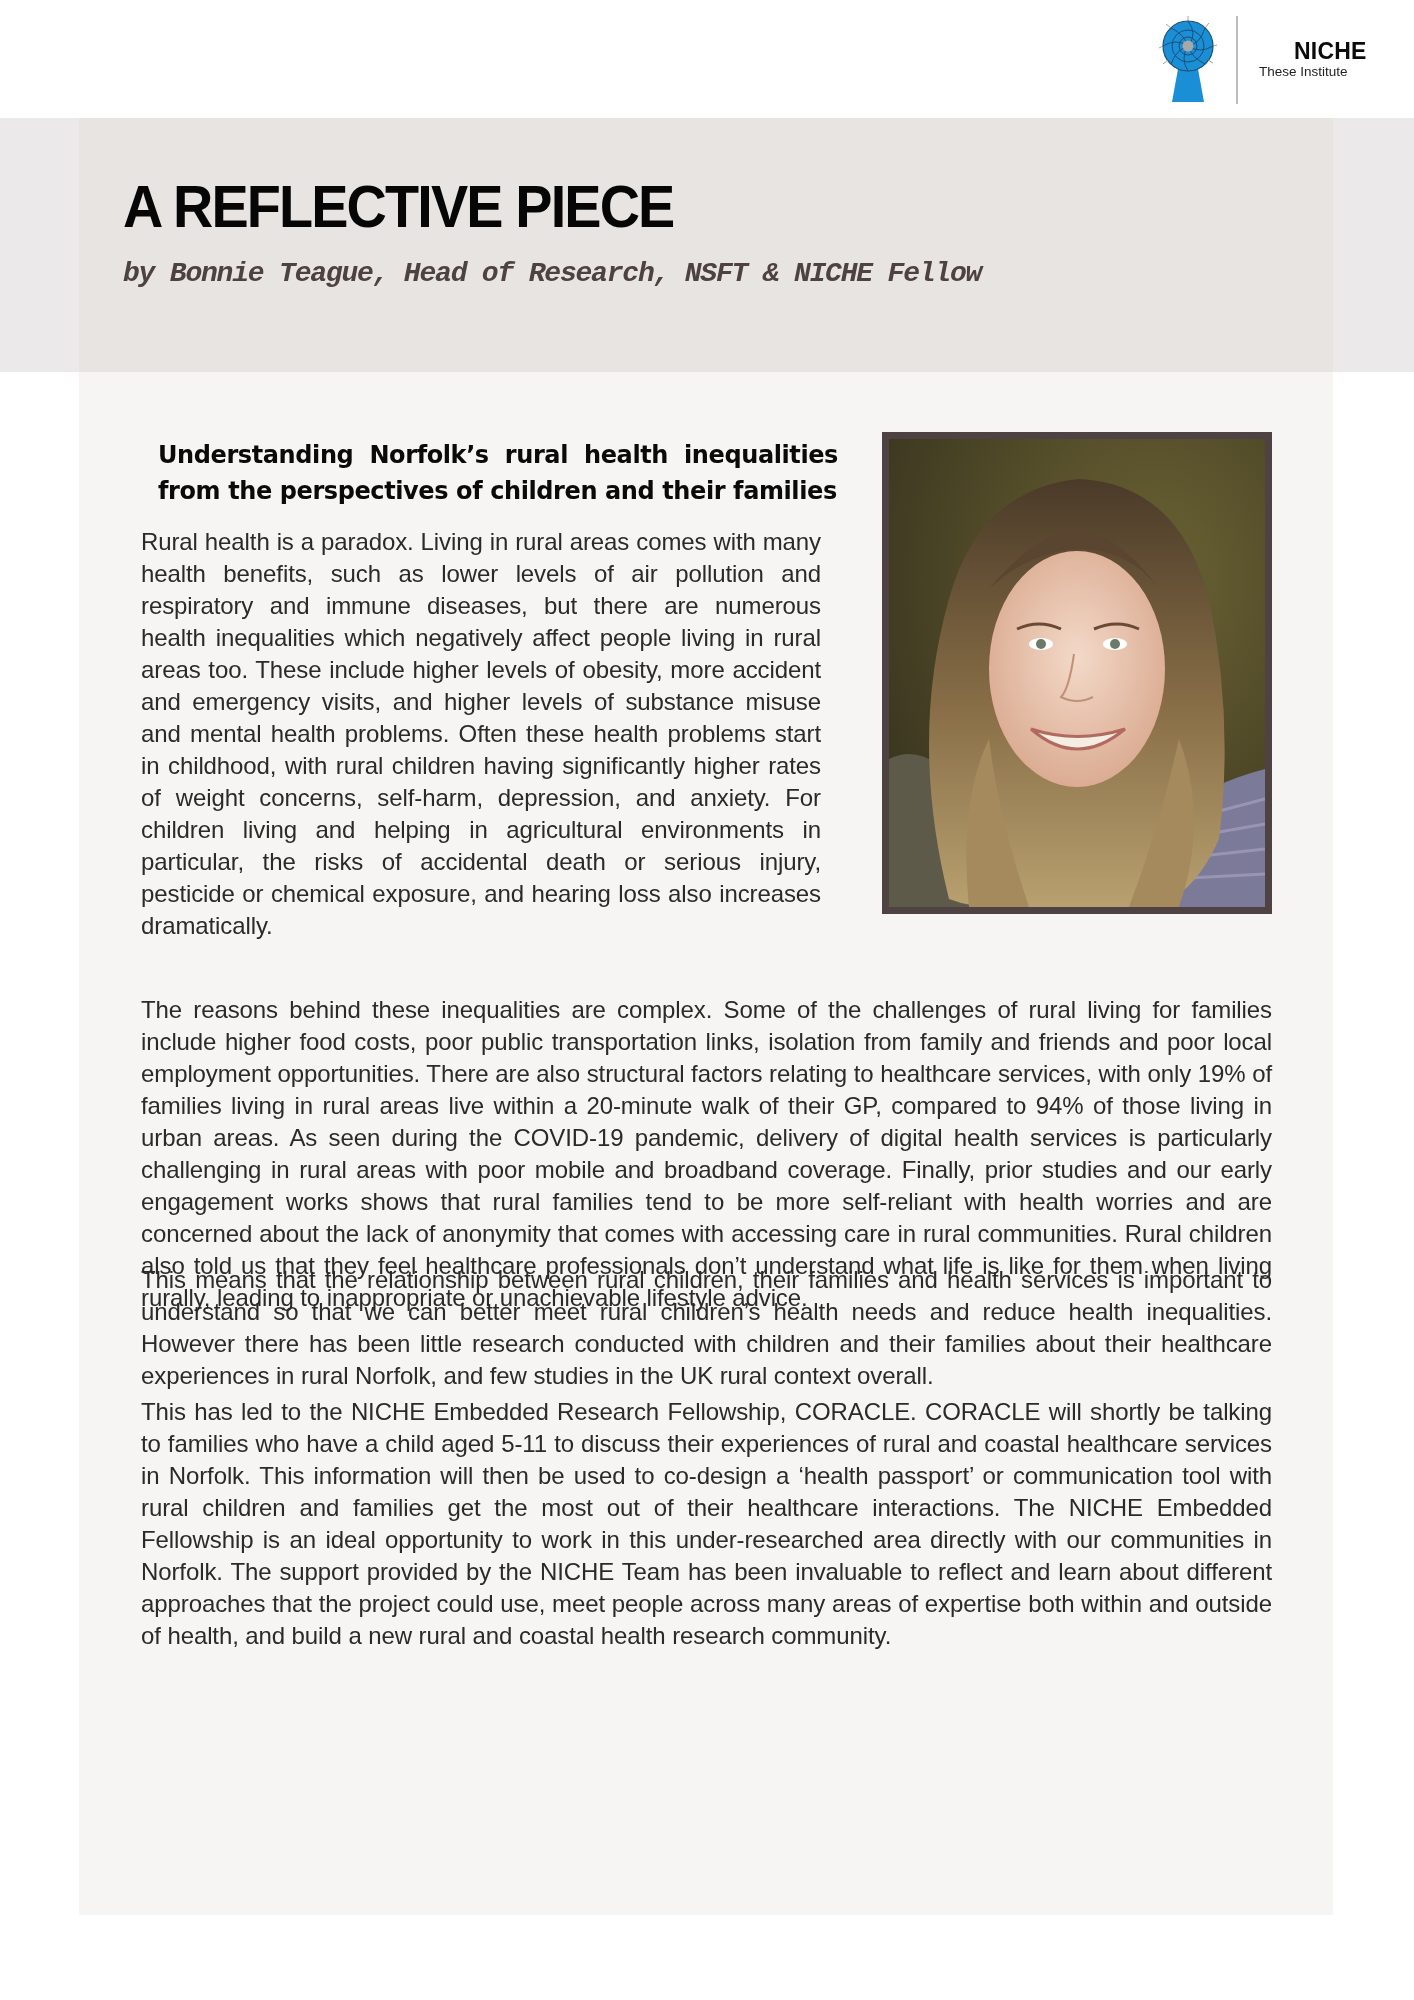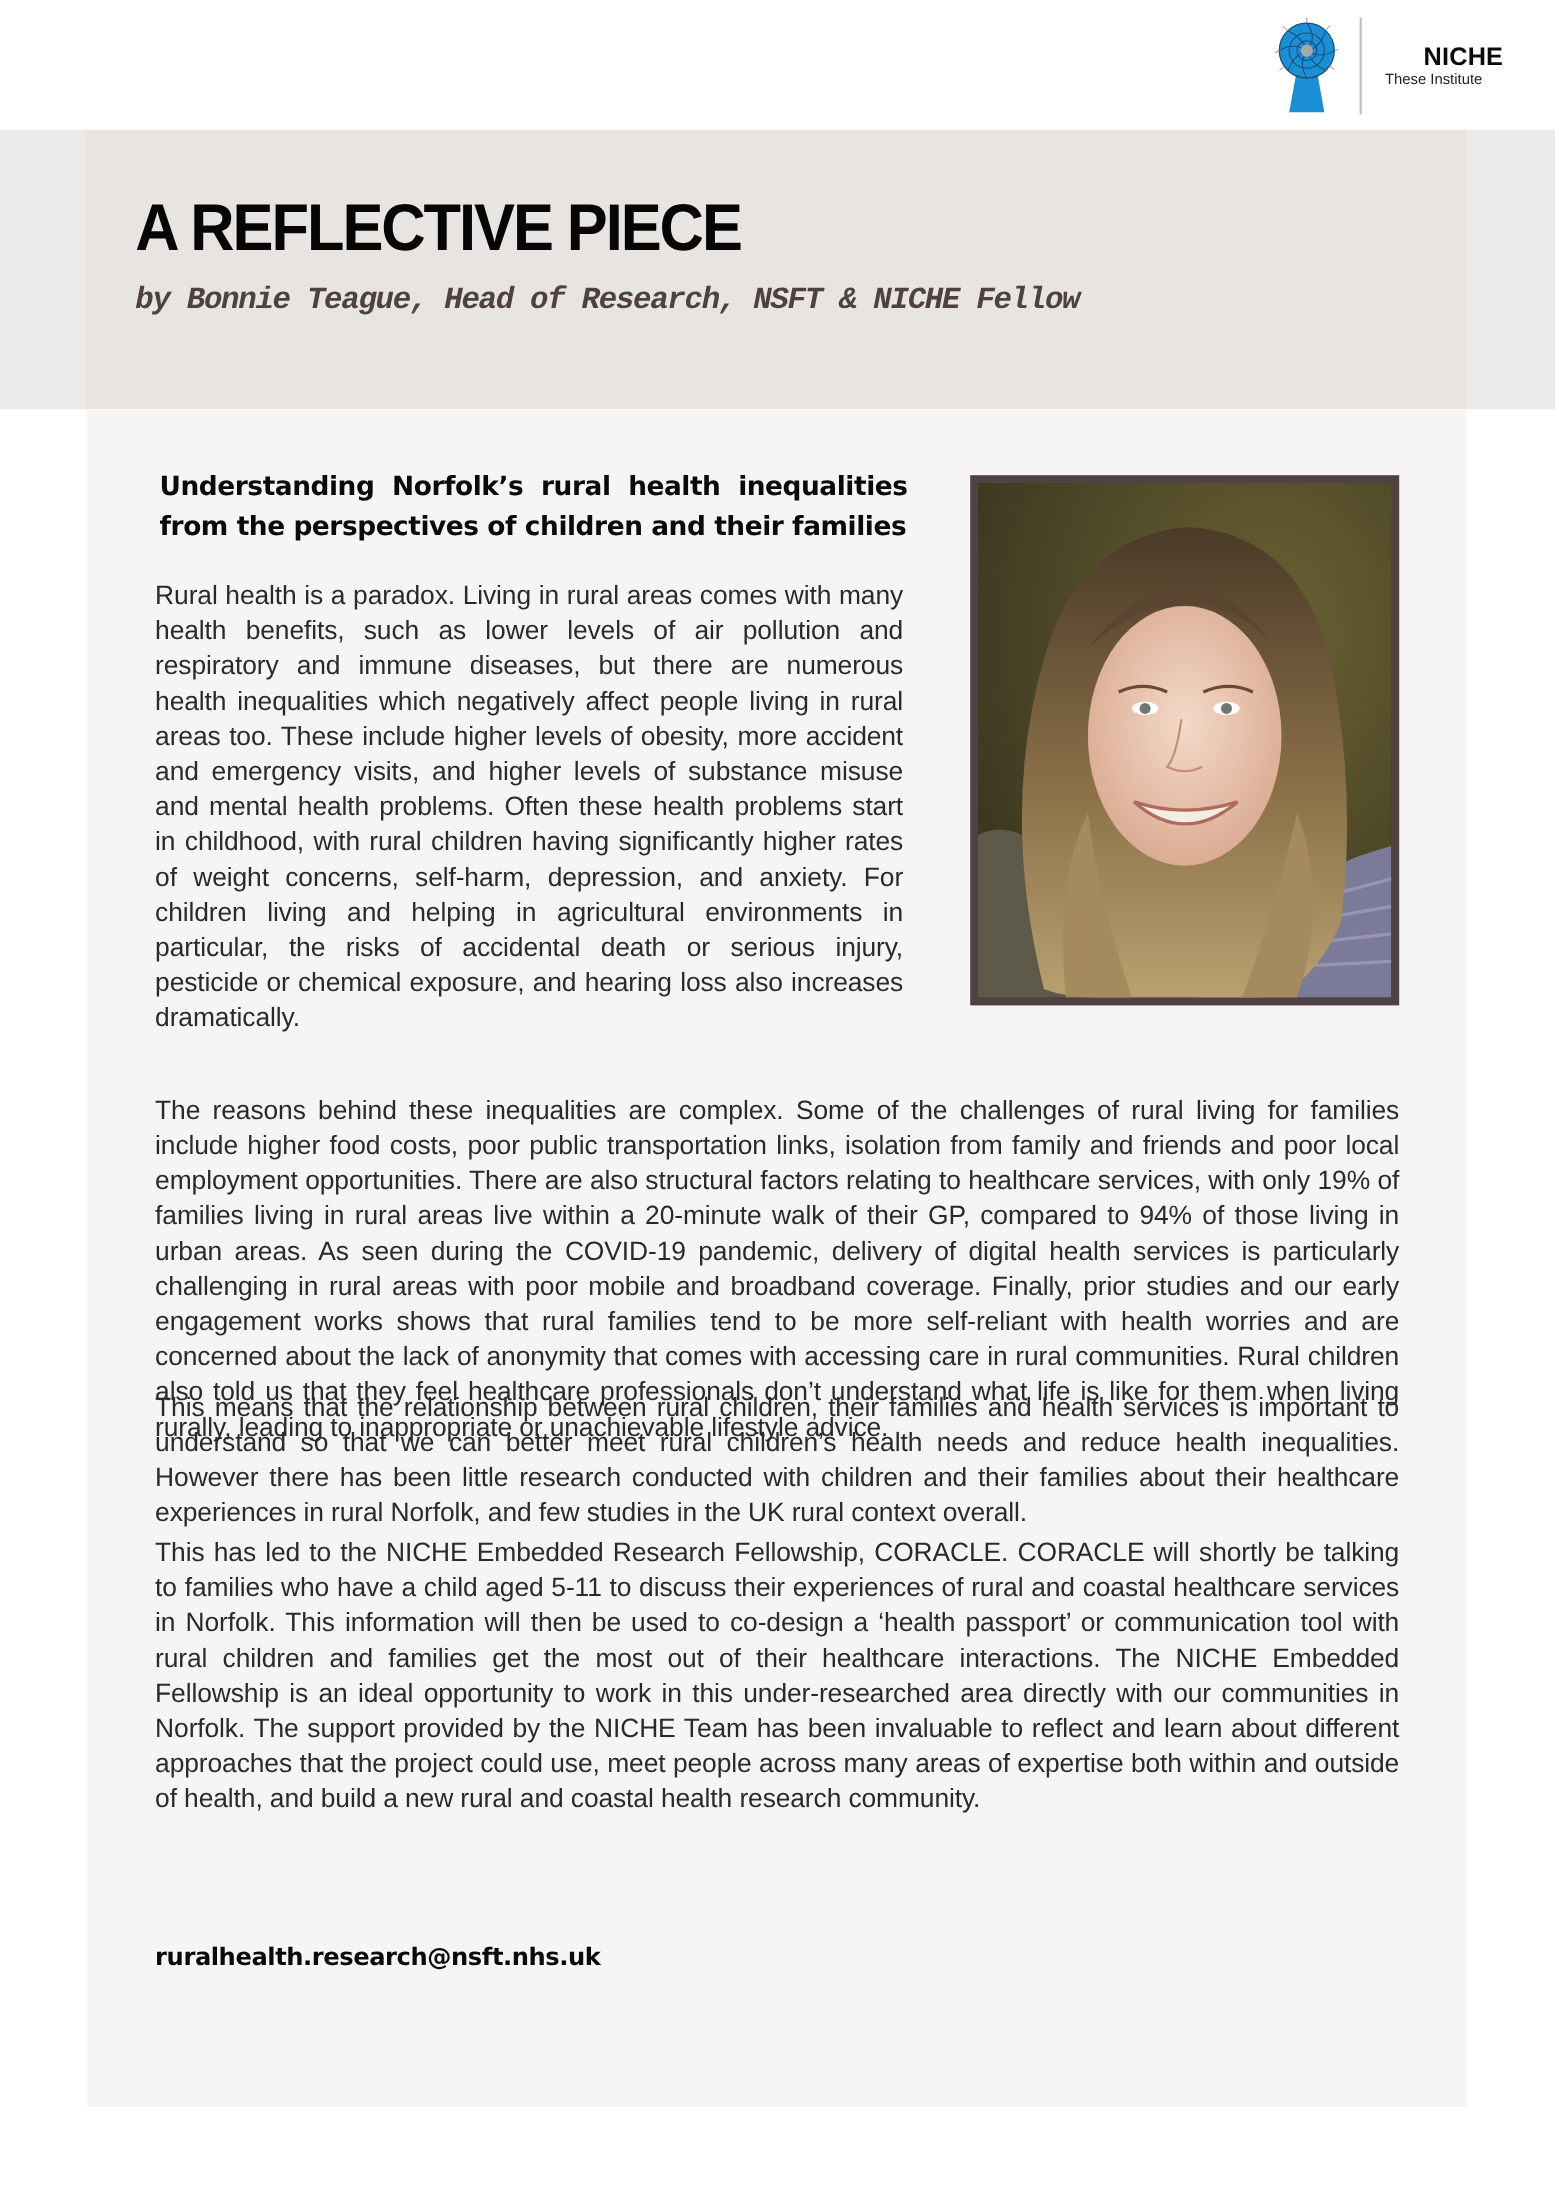--- a/index.html
+++ b/index.html
@@ -67,21 +67,21 @@
   <div class="logo-sub">These Institute</div>
 </div>
 
 <div class="header-band"></div>
 <div class="header-inner"></div>
 <h1 class="title" style="margin:0">A REFLECTIVE PIECE</h1>
 <div class="byline">by Bonnie Teague, Head of Research, NSFT &amp; NICHE Fellow</div>
 
 <div class="card"></div>
 
-<h2 class="article-heading" style="margin:4px">Understanding Norfolk’s rural health inequalities from the perspectives of children and their families</h2>
+<h2 class="article-heading" style="margin:17px">Understanding Norfolk’s rural health inequalities from the perspectives of children and their families</h2>
 
 <p class="para p1" style="margin:0">Rural health is a paradox. Living in rural areas comes with many health benefits, such as lower levels of air pollution and respiratory and immune diseases, but there are numerous health inequalities which negatively affect people living in rural areas too. These include higher levels of obesity, more accident and emergency visits, and higher levels of substance misuse and mental health problems. Often these health problems start in childhood, with rural children having significantly higher rates of weight concerns, self-harm, depression, and anxiety. For children living and helping in agricultural environments in particular, the risks of accidental death or serious injury, pesticide or chemical exposure, and hearing loss also increases dramatically.</p>
 
 <div class="photo-frame">
   <div class="photo" title="Portrait photo of Bonnie Teague">
     <svg viewBox="0 0 376 468" width="376" height="468">
       <defs>
         <radialGradient id="bg" cx="70%" cy="30%" r="80%">
           <stop offset="0%" stop-color="#6b6233"></stop>
           <stop offset="100%" stop-color="#3b3720"></stop>
@@ -115,14 +115,13 @@
       <path d="M290 468 Q320 380 290 300 Q270 390 240 468 Z" fill="#a48a5c"></path>
     </svg>
   </div>
 </div>
 
 <p class="para p2" style="margin:0">The reasons behind these inequalities are complex. Some of the challenges of rural living for families include higher food costs, poor public transportation links, isolation from family and friends and poor local employment opportunities. There are also structural factors relating to healthcare services, with only 19% of families living in rural areas live within a 20-minute walk of their GP, compared to 94% of those living in urban areas. As seen during the COVID-19 pandemic, delivery of digital health services is particularly challenging in rural areas with poor mobile and broadband coverage. Finally, prior studies and our early engagement works shows that rural families tend to be more self-reliant with health worries and are concerned about the lack of anonymity that comes with accessing care in rural communities. Rural children also told us that they feel healthcare professionals don’t understand what life is like for them when living rurally, leading to inappropriate or unachievable lifestyle advice.</p>
 <p class="para p3" style="margin:0">This means that the relationship between rural children, their families and health services is important to understand so that we can better meet rural children’s health needs and reduce health inequalities. However there has been little research conducted with children and their families about their healthcare experiences in rural Norfolk, and few studies in the UK rural context overall.</p>
 <p class="para p4" style="margin:0">This has led to the NICHE Embedded Research Fellowship, CORACLE. CORACLE will shortly be talking to families who have a child aged 5-11 to discuss their experiences of rural and coastal healthcare services in Norfolk. This information will then be used to co-design a ‘health passport’ or communication tool with rural children and families get the most out of their healthcare interactions. The NICHE Embedded Fellowship is an ideal opportunity to work in this under-researched area directly with our communities in Norfolk. The support provided by the NICHE Team has been invaluable to reflect and learn about different approaches that the project could use, meet people across many areas of expertise both within and outside of health, and build a new rural and coastal health research community.</p>
 
 <div class="cta">
-  <span>ruralhealth.research@nsft.nhs.uk</span>
 </div>
 
 </body></html>

